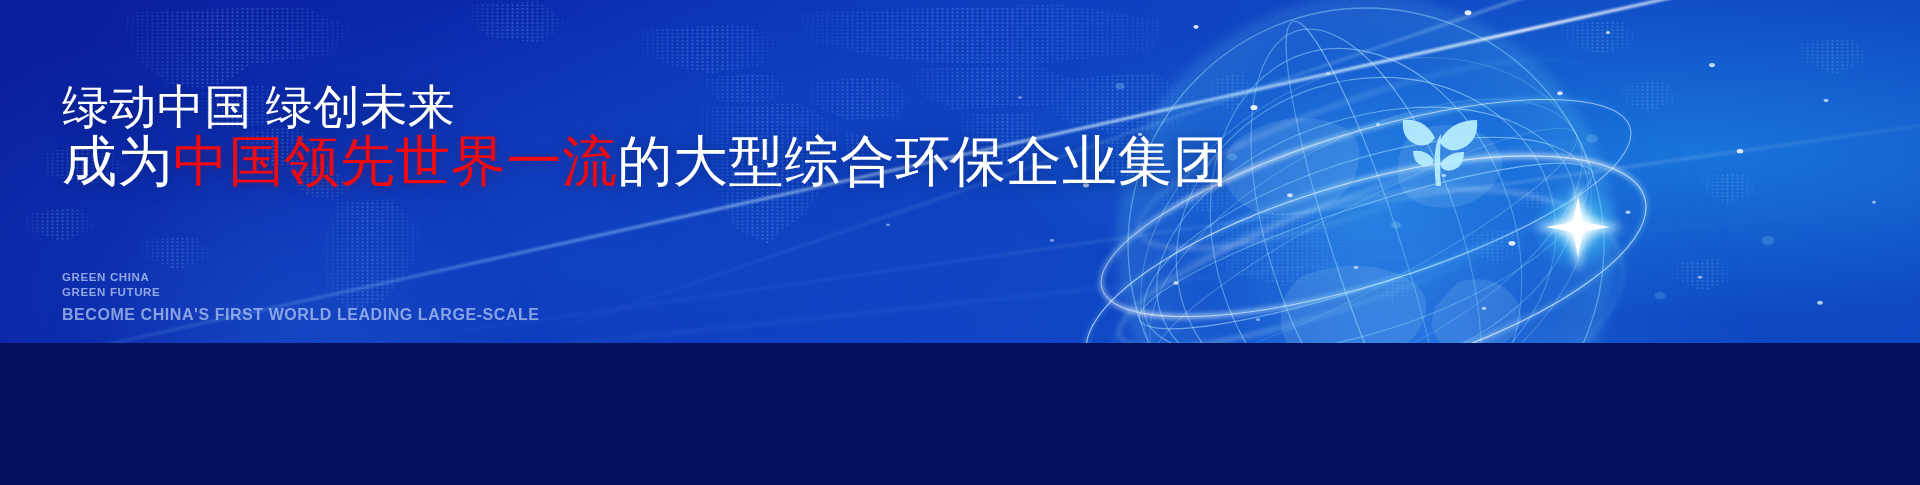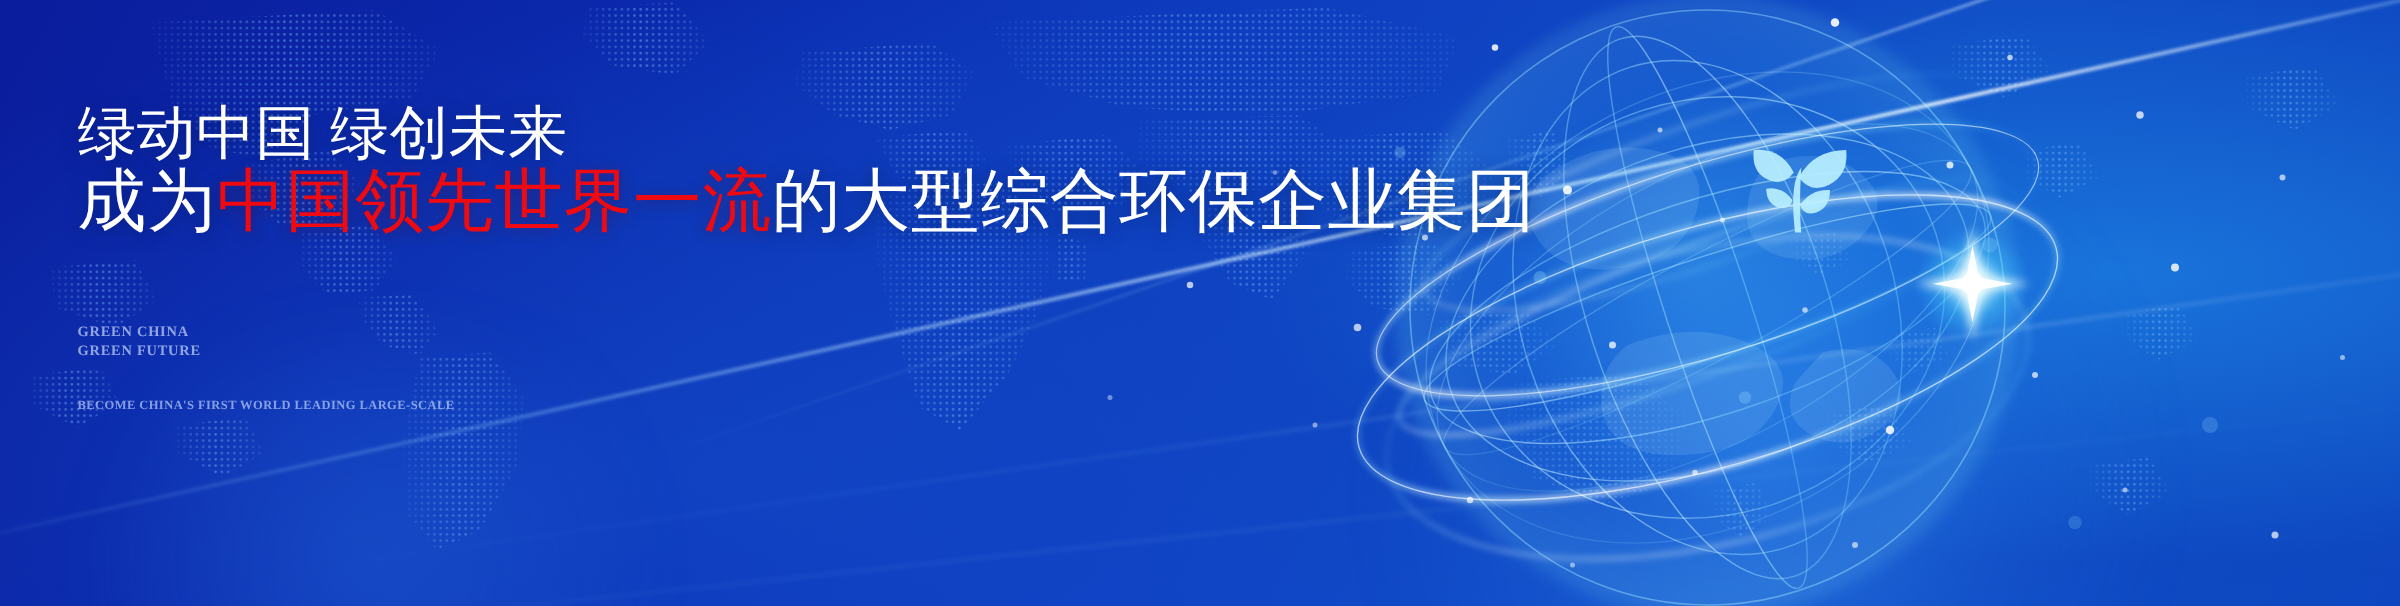--- a/index.html
+++ b/index.html
@@ -1,20 +1,20 @@
 <!DOCTYPE html>
 <html lang="zh"><head>
 <meta charset="utf-8">
 <title>Banner</title>
 <style>
   html,body{margin:0;padding:0;background:#04115c;}
   *{box-sizing:border-box;}
   .stage{
-    position:relative;width:1920px;height:485px;overflow:hidden;
-    font-family:Liberation Serif, serif;
+    position:relative;width:1920px;height:343px;overflow:hidden;
+    font-family:Liberation Sans, sans-serif;
     background:
       radial-gradient(115% 150% at 88% 45%, rgba(26,118,220,.95) 0%, rgba(14,70,190,.55) 32%, rgba(6,34,140,0) 62%),
       radial-gradient(70% 120% at 30% 78%, rgba(20,80,205,.55) 0%, rgba(8,36,140,0) 65%),
       linear-gradient(118deg,#0a1d9c 0%,#0b2aae 26%,#0f3cc4 52%,#1356cf 74%,#0d47c2 100%);
   }
 
   
   .worldmap{position:absolute;inset:0;opacity:.85;}
   .worldmap svg{width:100%;height:100%;display:block;}
 
@@ -55,26 +55,26 @@
   
   .copy{position:absolute;left:0;top:0;width:1060px;height:485px;}
 
   .head{position:absolute;left:62px;color:#fff;white-space:nowrap;
         font-weight:400;letter-spacing:.01em;
         text-shadow:0 2px 14px rgba(0,25,90,.55);}
   .head.l1{top:78px;font-size:47px;line-height:58px;}
   .head.l2{top:132px;font-size:55px;line-height:58px;}
   .head .hl{color:#ef0a12;text-shadow:0 2px 12px rgba(90,0,0,.35);}
 
-  .sub-en{position:absolute;left:62px;top:259px;
+  .sub-en{position:absolute;left:62px;top:270px;
           color:rgba(196,214,248,.72);font-size:11.5px;font-weight:700;
           letter-spacing:.055em;line-height:15px;white-space:nowrap;}
 
-  .tag-en{position:absolute;left:62px;top:318px;
-          color:rgba(186,206,246,.70);font-size:10px;font-weight:700;
+  .tag-en{position:absolute;left:62px;top:308px;
+          color:rgba(186,206,246,.70);font-size:16px;font-weight:700;
           letter-spacing:.035em;line-height:14.5px;white-space:nowrap;}
 
   .vignette{position:absolute;inset:0;pointer-events:none;
     background:radial-gradient(125% 135% at 50% 50%,rgba(0,0,0,0) 55%,rgba(2,10,70,.45) 100%);}
 </style>
 </head>
 <body>
 
 <div class="stage">
 

